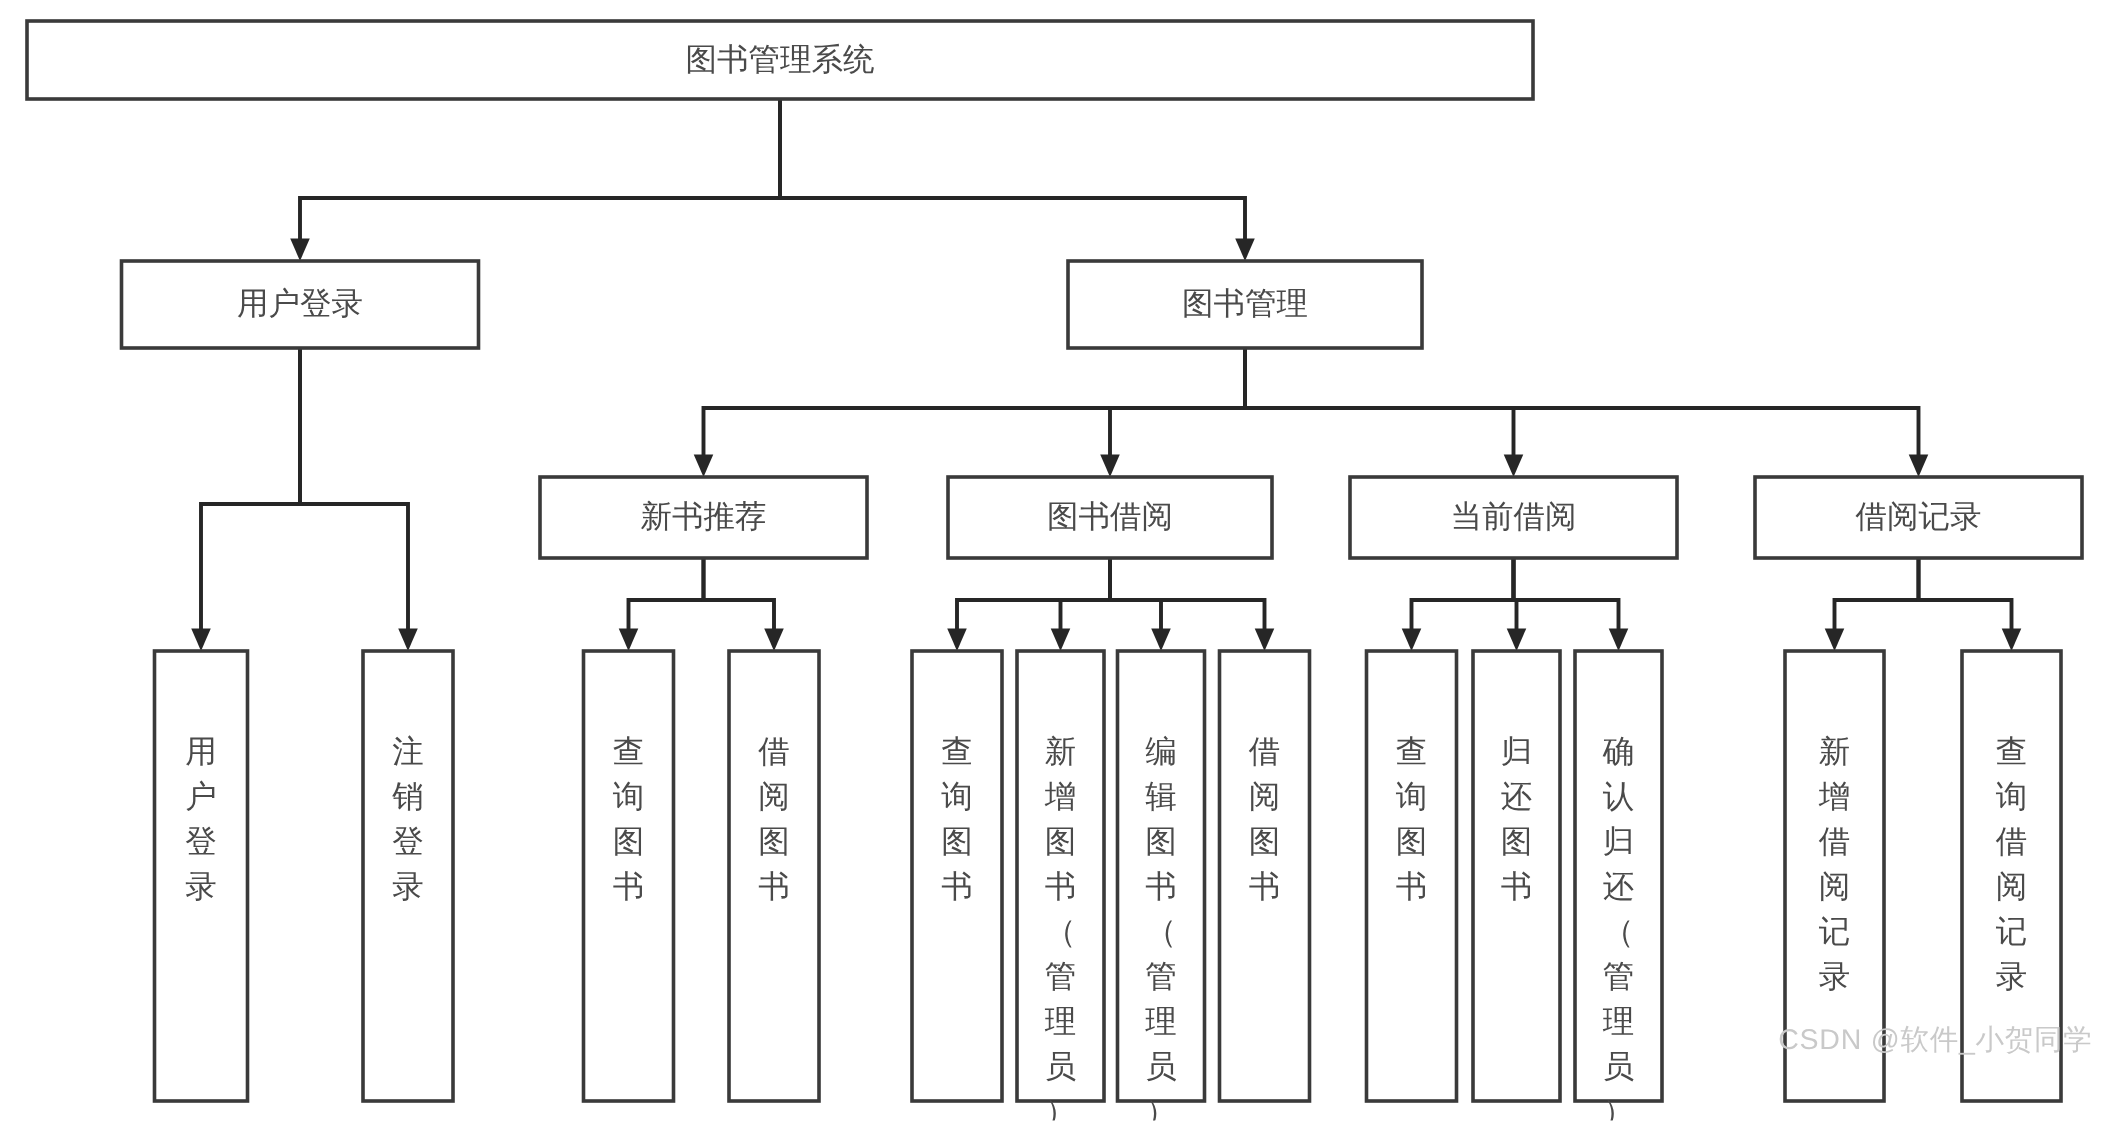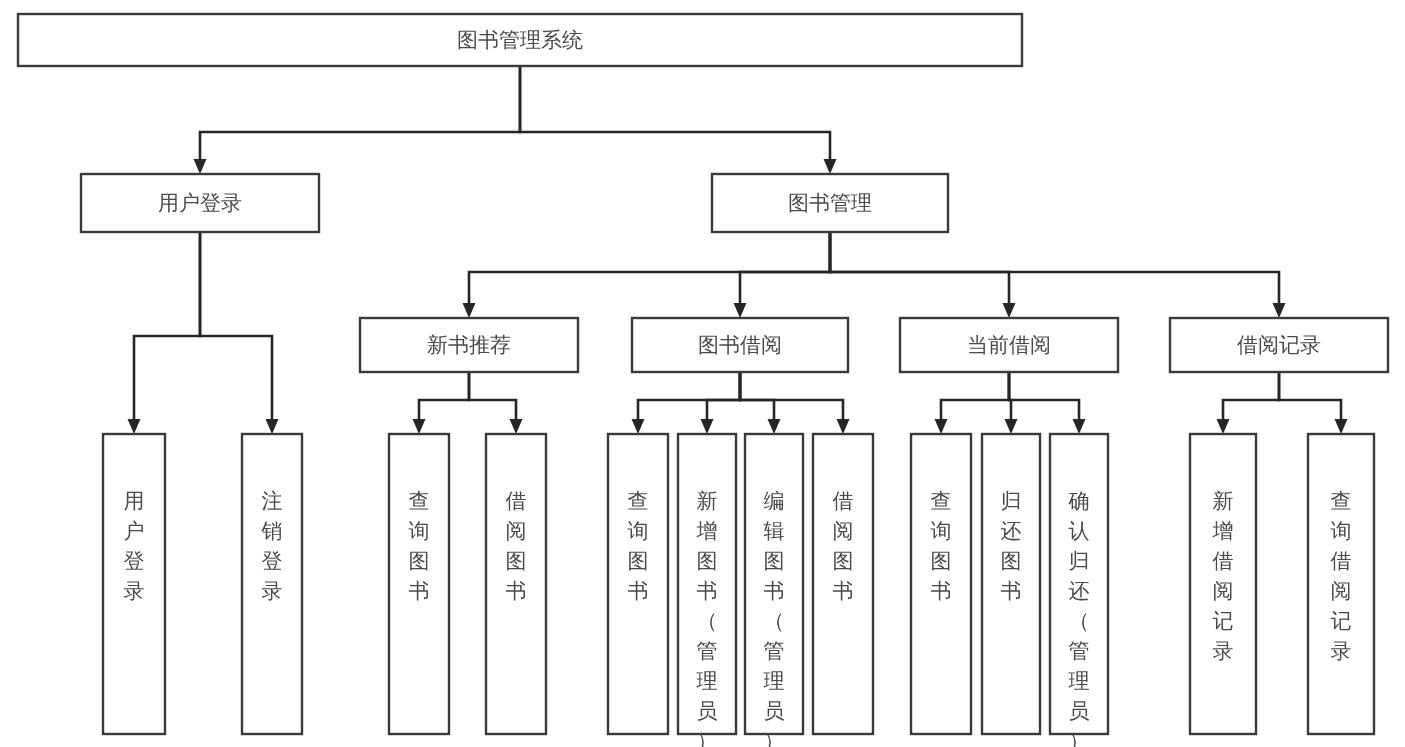--- a/index.html
+++ b/index.html
@@ -226,13 +226,14 @@
         <g>
           <rect class="node-rect" x="1190" y="434" width="66" height="300"></rect>
           <text class="node-label-vert" x="1223" y="508"><tspan x="1223" dy="0">新</tspan><tspan x="1223" dy="30">增</tspan><tspan x="1223" dy="30">借</tspan><tspan x="1223" dy="30">阅</tspan><tspan x="1223" dy="30">记</tspan><tspan x="1223" dy="30">录</tspan></text>
         </g>
         <g>
           <rect class="node-rect" x="1308" y="434" width="66" height="300"></rect>
           <text class="node-label-vert" x="1341" y="508"><tspan x="1341" dy="0">查</tspan><tspan x="1341" dy="30">询</tspan><tspan x="1341" dy="30">借</tspan><tspan x="1341" dy="30">阅</tspan><tspan x="1341" dy="30">记</tspan><tspan x="1341" dy="30">录</tspan></text>
         </g>
       </g>
   </svg>
+  <div class="watermark">CSDN @软件_小贺同学</div>
 </div>
 
 </body></html>

